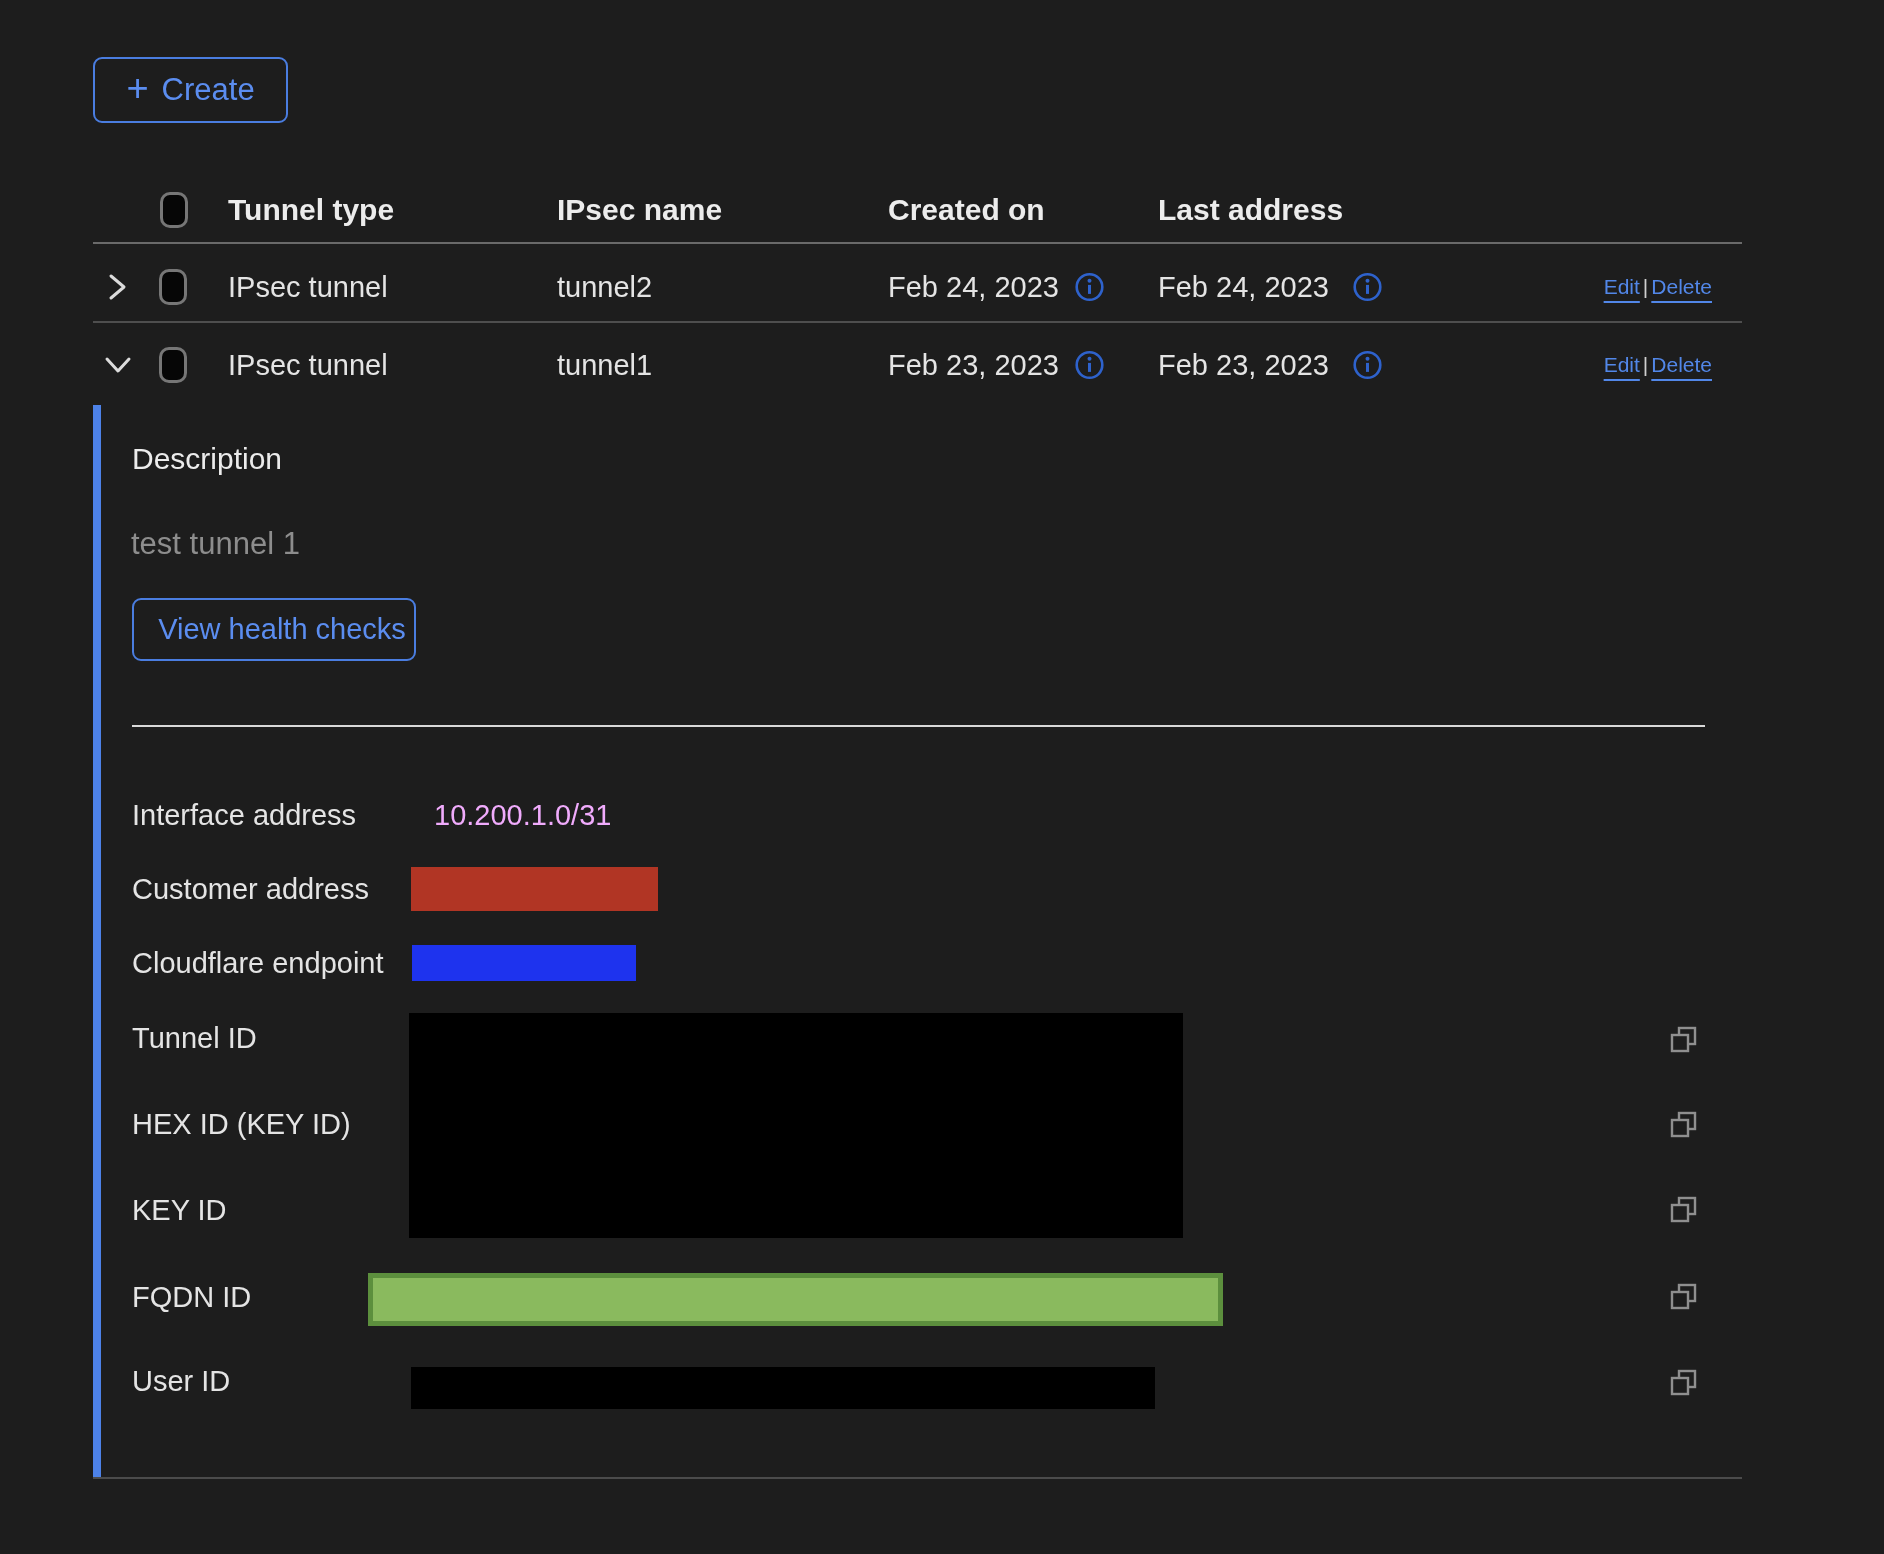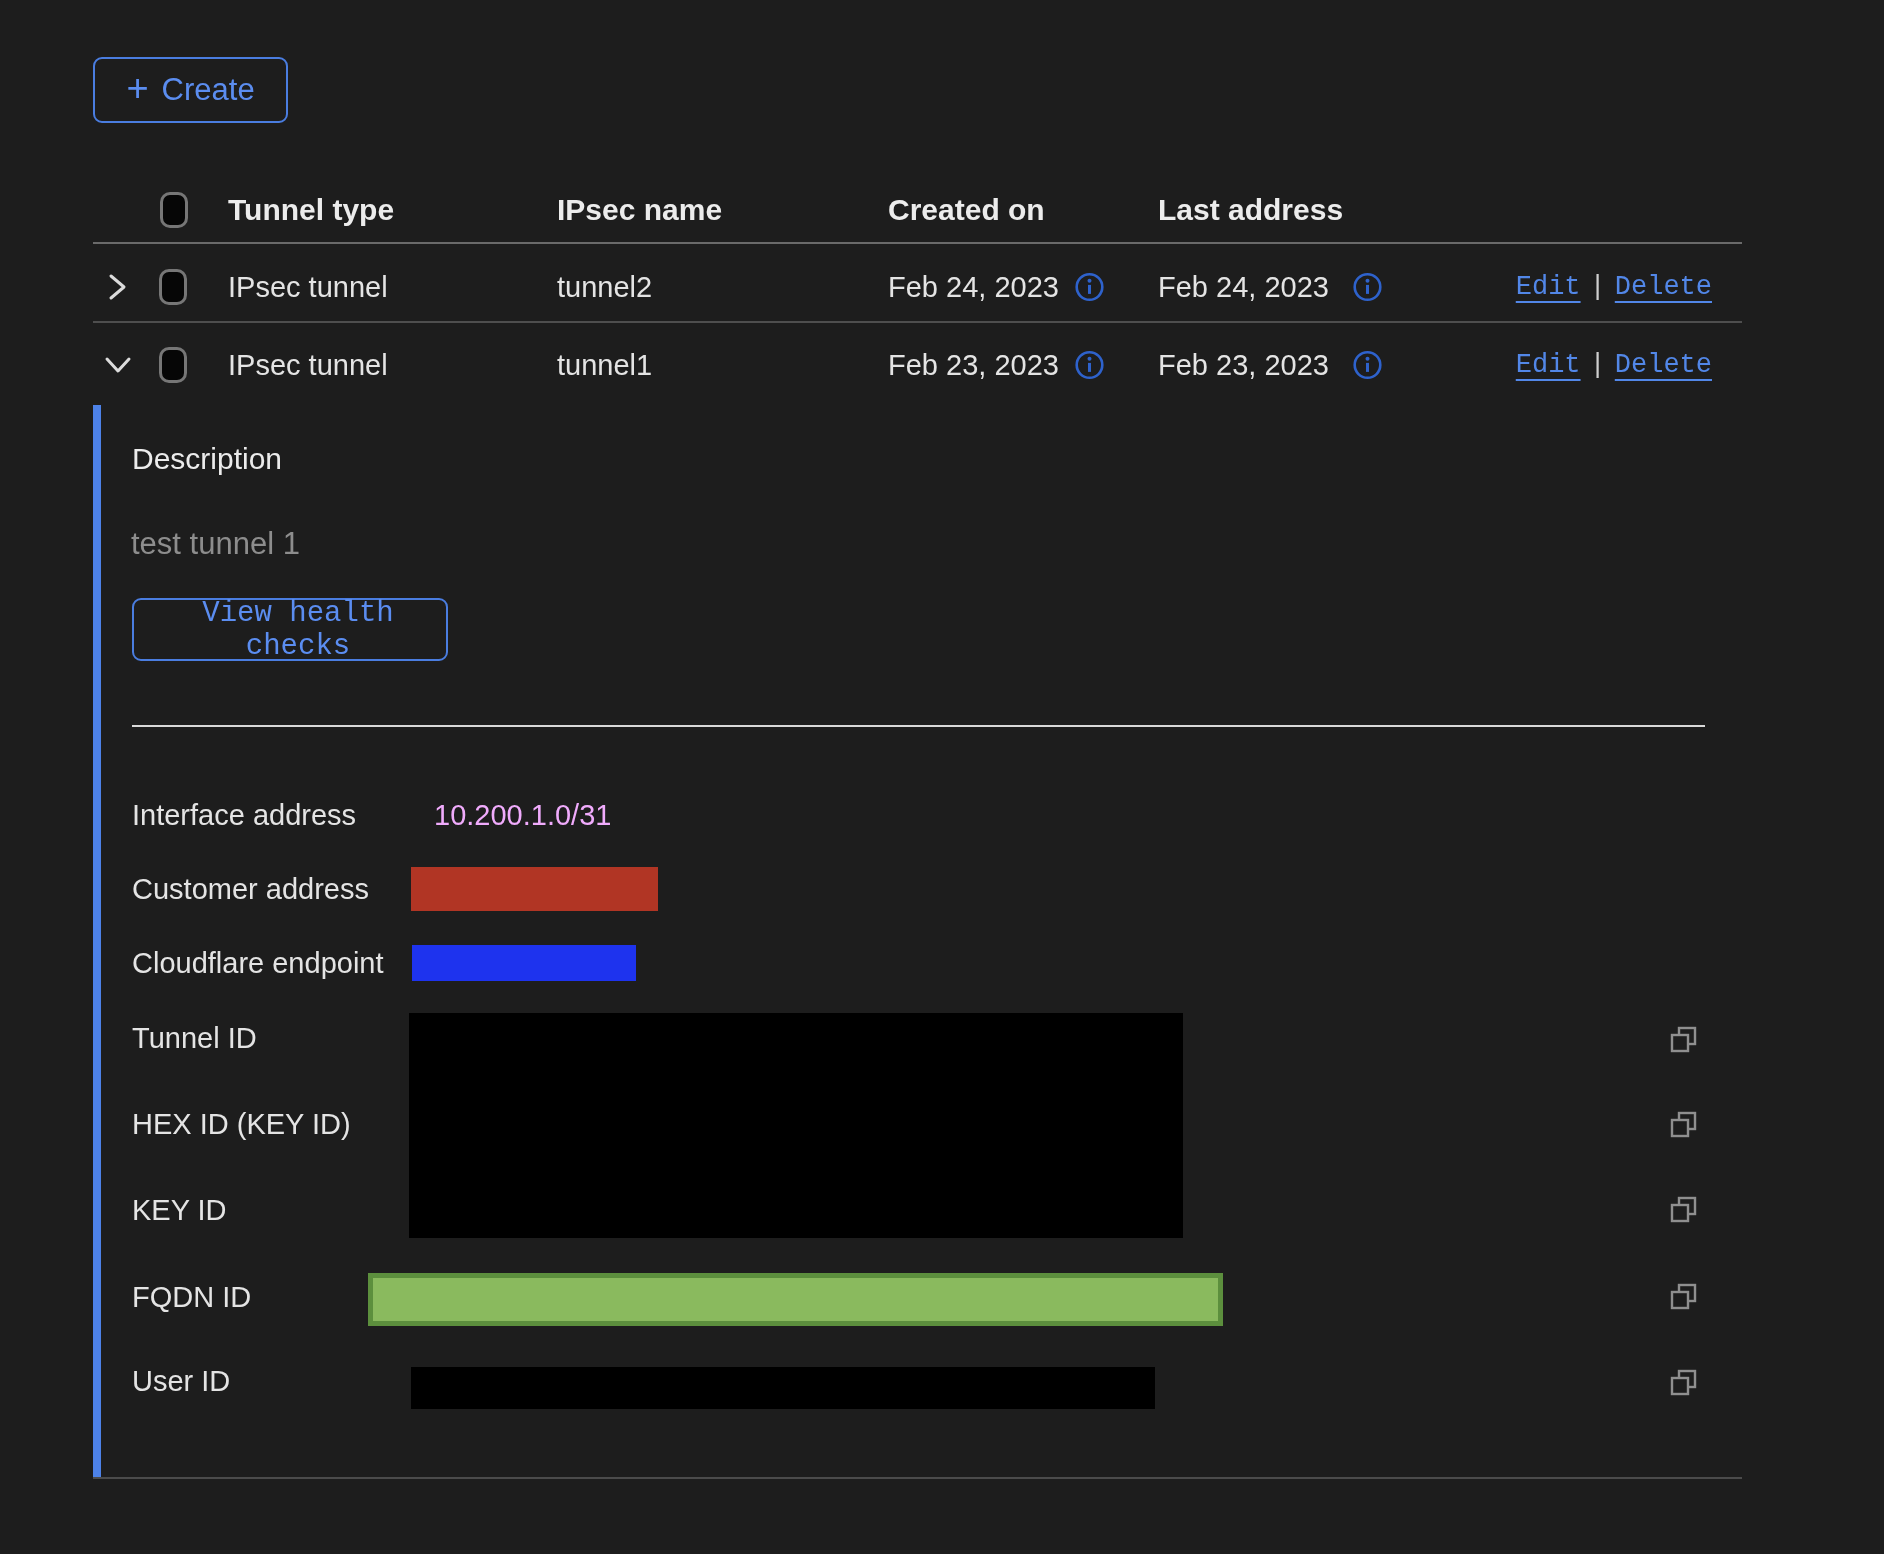--- a/index.html
+++ b/index.html
@@ -24,33 +24,33 @@
 
   .trow{ position:absolute; left:93px; width:1649px; height:70px; }
   .trow .cell{ position:absolute; top:50%; transform:translateY(-50%); font-size:29px; color:#e4e4e4; white-space:nowrap; }
   .chevron{ position:absolute; left:8px; top:50%; transform:translateY(-50%); width:34px; height:34px; display:flex; align-items:center; justify-content:center; cursor:pointer; }
   .checkbox{ position:absolute; left:66px; top:50%; transform:translateY(-50%); width:28px; height:36px;
     border:3px solid #767676; border-radius:10px; background:#060606; cursor:pointer; }
   .checkbox.hdrbox{ position:absolute; left:160px; top:192px; transform:none; }
   .c-type{ left:135px; } .c-name{ left:464px; } .c-created{ left:795px; } .c-modified{ left:1065px; }
   .info-ic{ position:absolute; top:50%; transform:translateY(-50%); width:31px; height:31px; cursor:pointer; }
   .info-1{ left:981px; } .info-2{ left:1259px; }
-  .row-actions{ position:absolute; right:30px; top:50%; transform:translateY(-50%); display:flex; align-items:center; gap:9px; font-size:27px;font-family:Liberation Mono, monospace; }
+  .row-actions{ position:absolute; right:30px; top:50%; transform:translateY(-50%); display:flex; align-items:center; gap:3px; font-size:21px; }
   .lnk{ color:#5287e8; text-decoration:underline; text-underline-offset:7px; text-decoration-thickness:2px; cursor:pointer; }
   .pipe{ color:#cfcfcf; }
 
   
   .blue-bar{ position:absolute; left:93px; top:405px; width:8px; height:1073px; background:#4d82e8; }
   .desc-label{ position:absolute; left:132px; top:442px; font-size:30px; font-weight:500; color:#ececec; }
   .desc-value{ position:absolute; left:131px; top:526px; font-size:31px; color:#8d8d8d; }
   .health-btn{
-    position:absolute; left:132px; top:598px; width:316px; height:63px;
+    position:absolute; left:132px; top:598px; width:284px; height:63px;
     border:2px solid #4a7de0; border-radius:9px; background:transparent;
     color:#5b8df0; font-size:29px; display:flex; align-items:center; justify-content:center; cursor:pointer;
-    font-family:Liberation Mono, monospace;
+    font-family:Liberation Sans, sans-serif;
     padding-left:16px;
   }
   .panel-divider{ position:absolute; left:132px; top:725px; width:1573px; height:2px; background:#d9d9d9; }
 
   .f-label{ position:absolute; left:132px; font-size:29px; color:#e4e4e4; white-space:nowrap; }
   .f-value{ position:absolute; font-size:29px; color:#f0abfc; white-space:nowrap; }
   .redact{ position:absolute; }
   .redact.red{ left:411px; top:867px; width:247px; height:44px; background:#b13524; }
   .redact.blue{ left:412px; top:945px; width:224px; height:36px; background:#1e33ee; }
   .redact.black-big{ left:409px; top:1013px; width:774px; height:225px; background:#000; }

